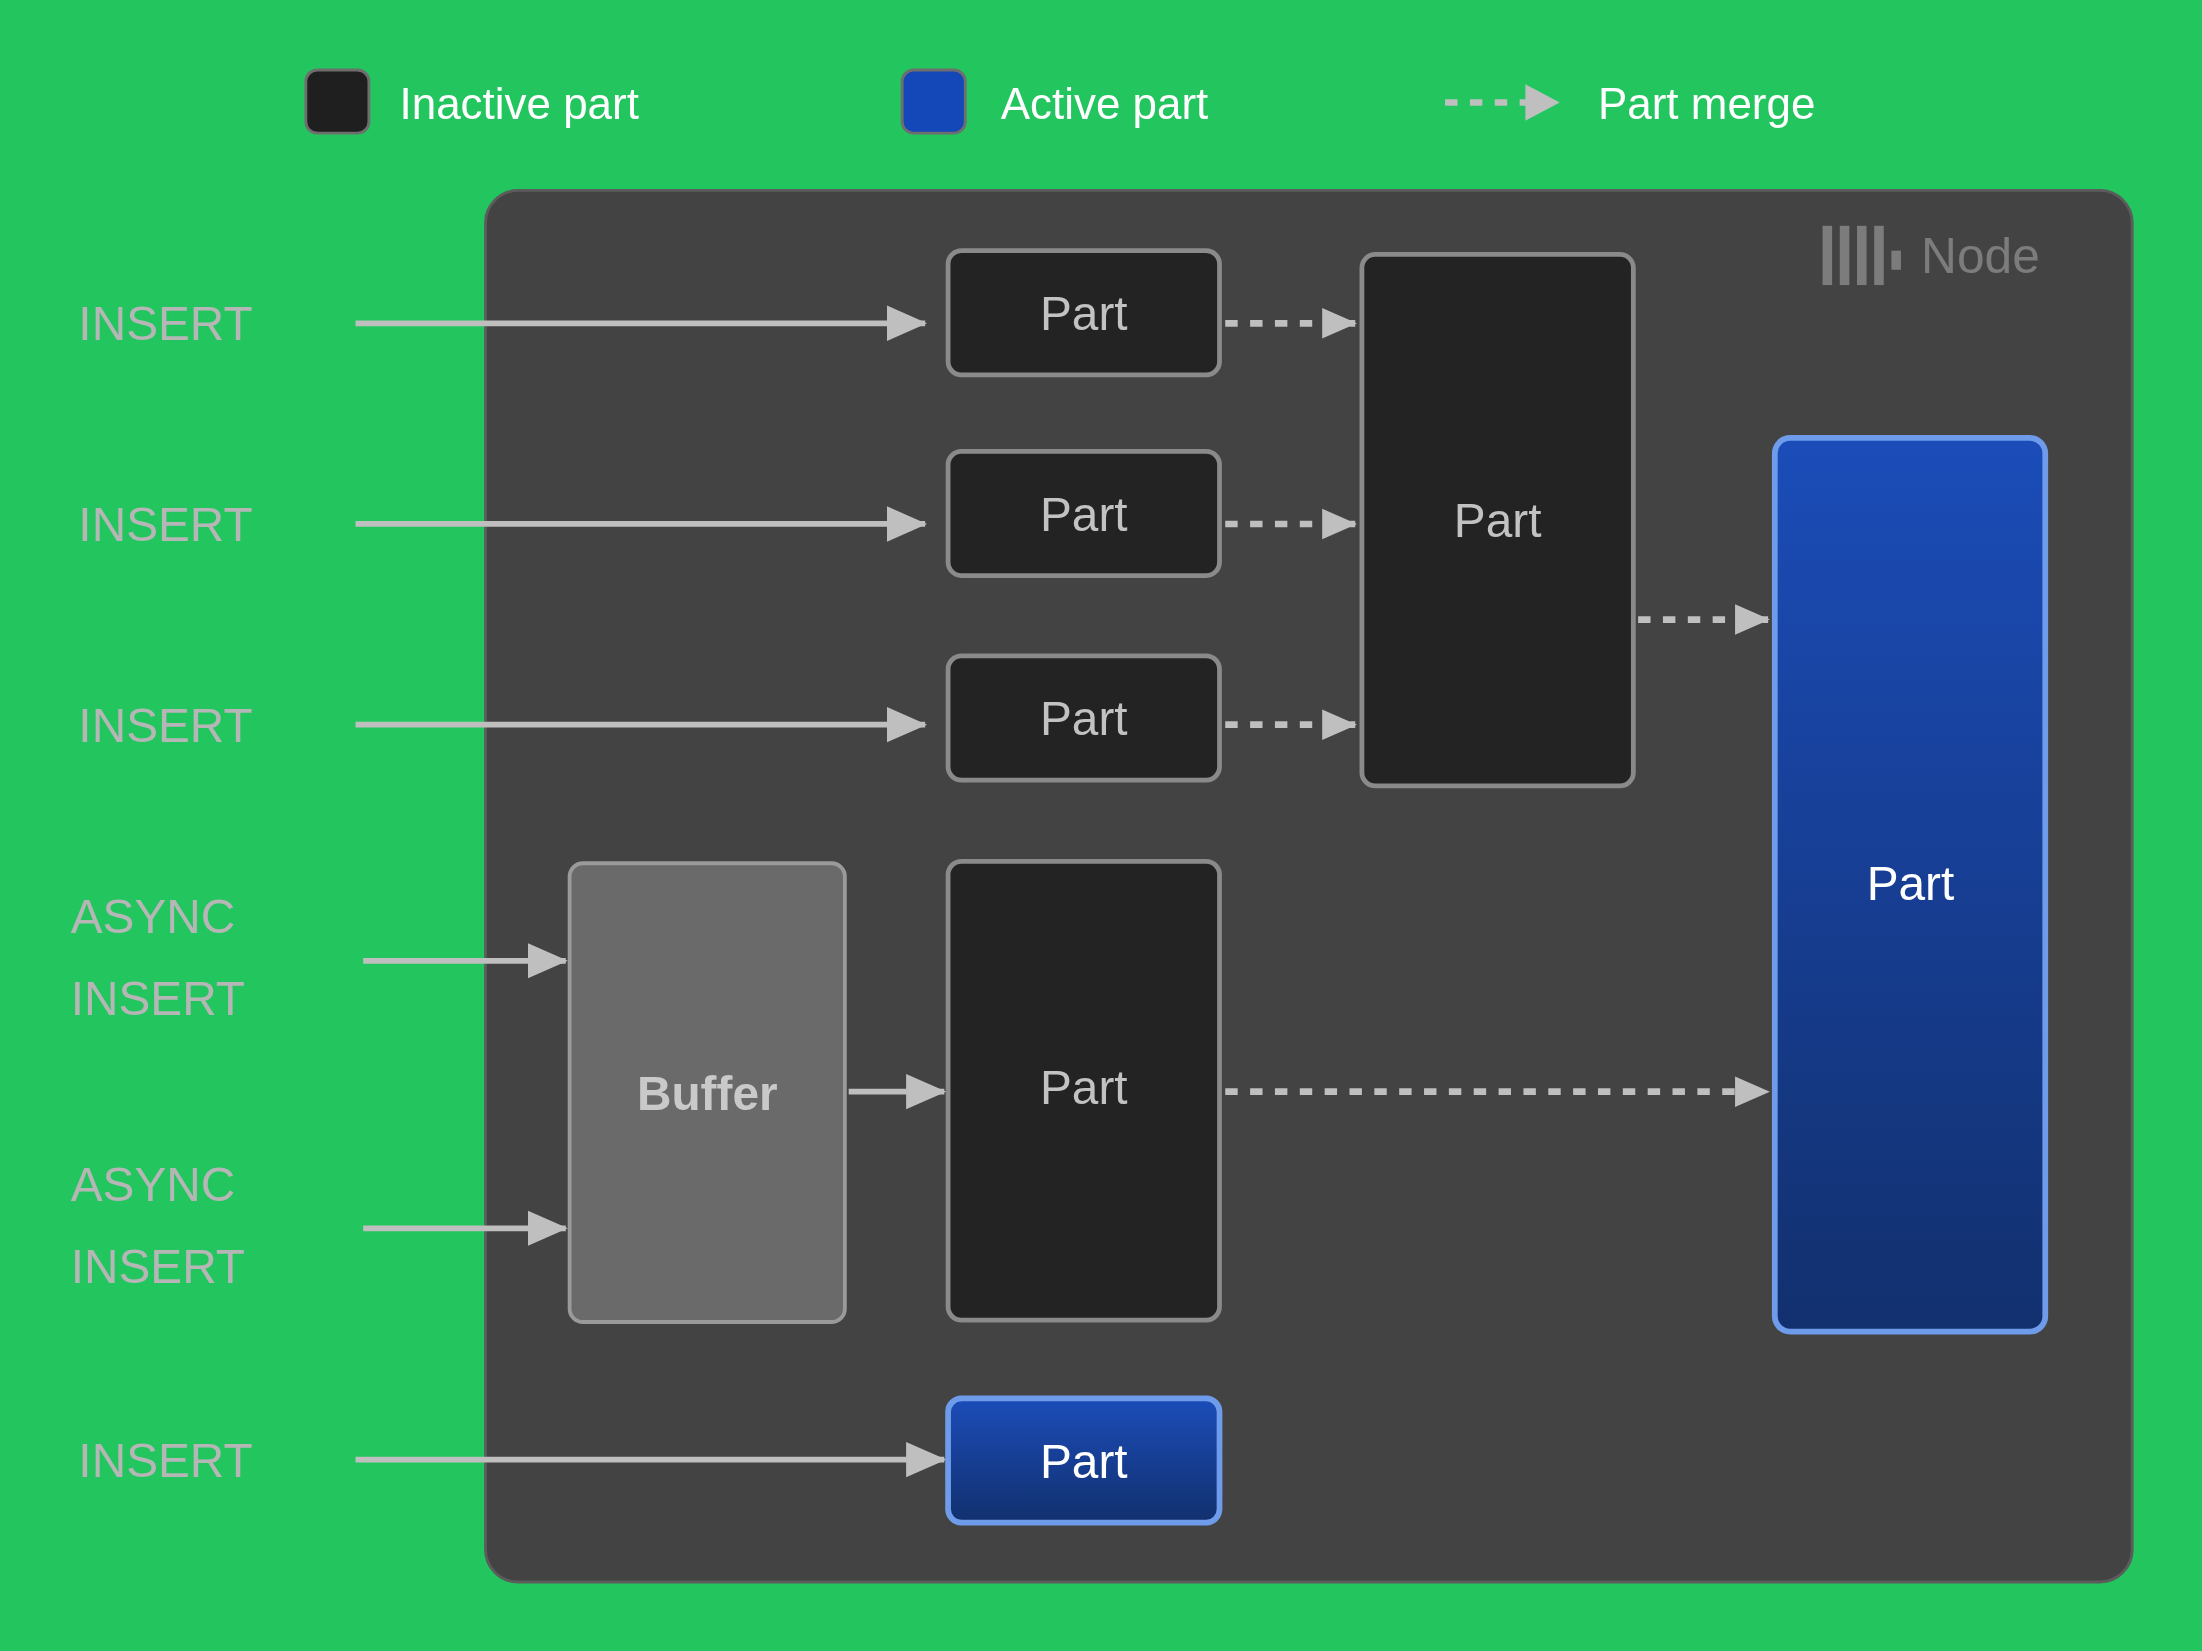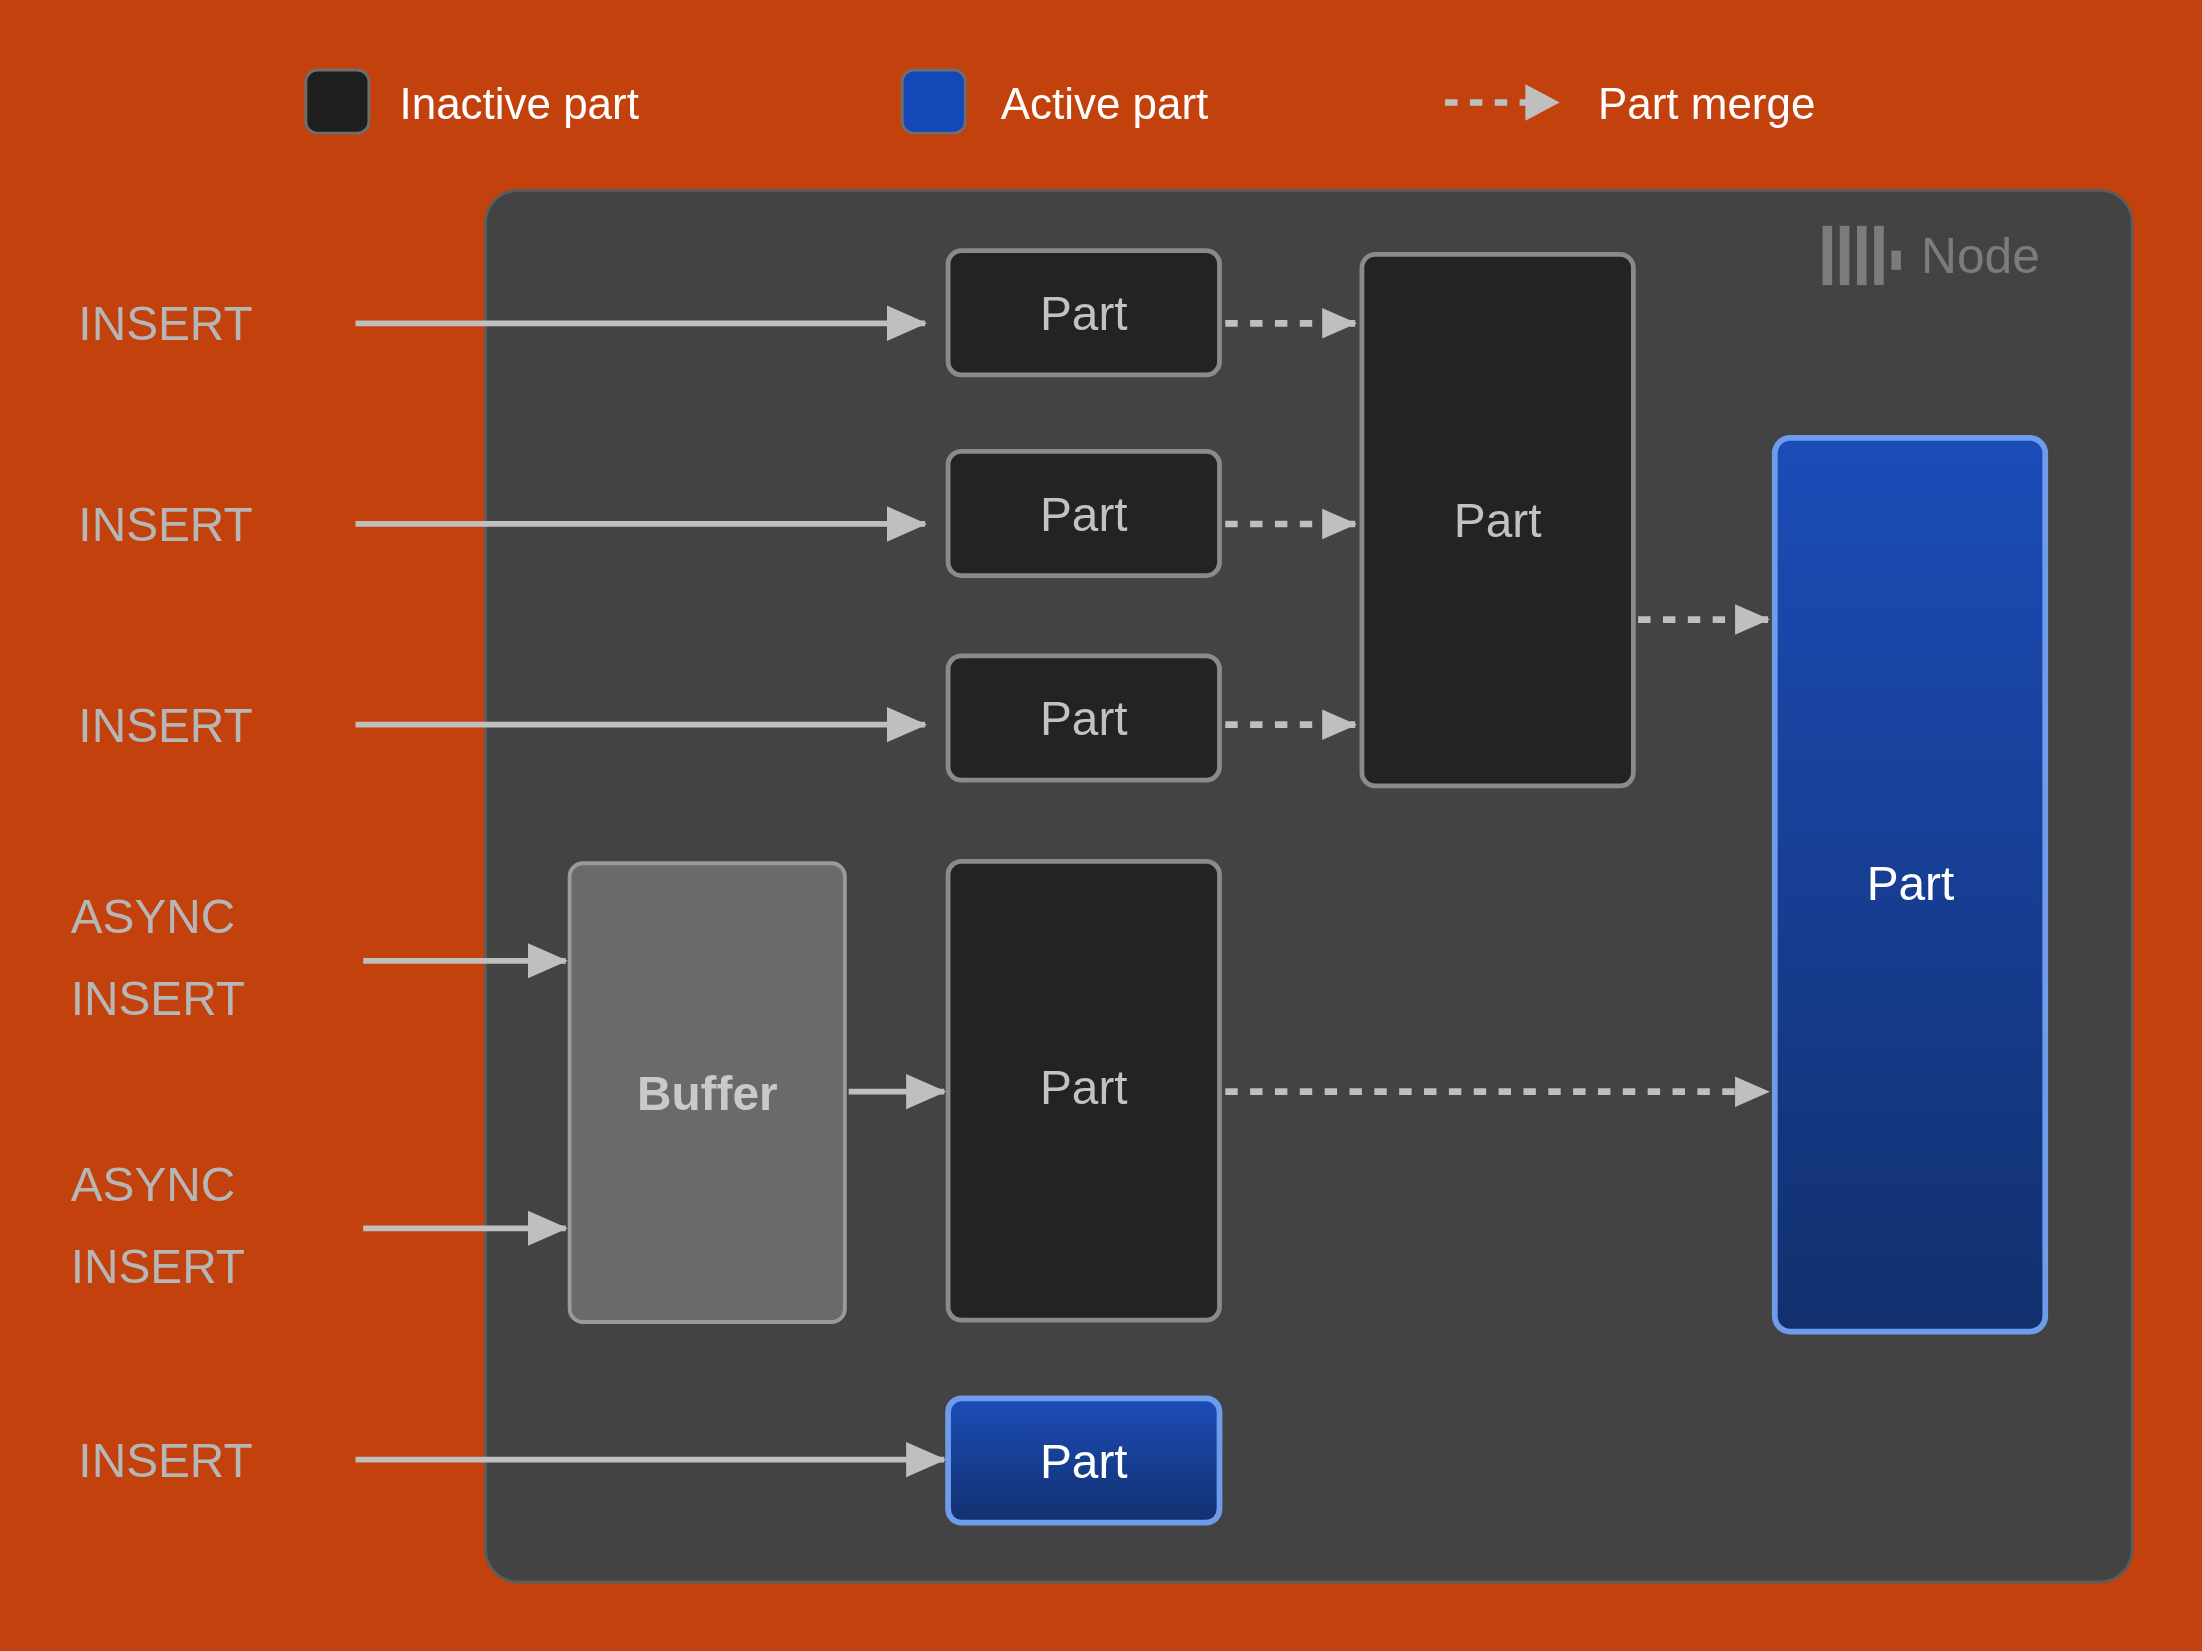--- a/index.html
+++ b/index.html
@@ -10,21 +10,21 @@
   body {
     width: 2202px;
     height: 1652px;
     overflow: hidden;
     font-family: "Liberation Sans", sans-serif;
   }
   #stage {
     position: relative;
     width: 2202px;
     height: 1652px;
-    background: #c2410c;
+    background: #22c55e;
   }
   svg#scene {
     position: absolute;
     left: 0;
     top: 0;
     width: 2202px;
     height: 1652px;
   }
   .legend-label {
     font-family: "Liberation Sans", sans-serif;

